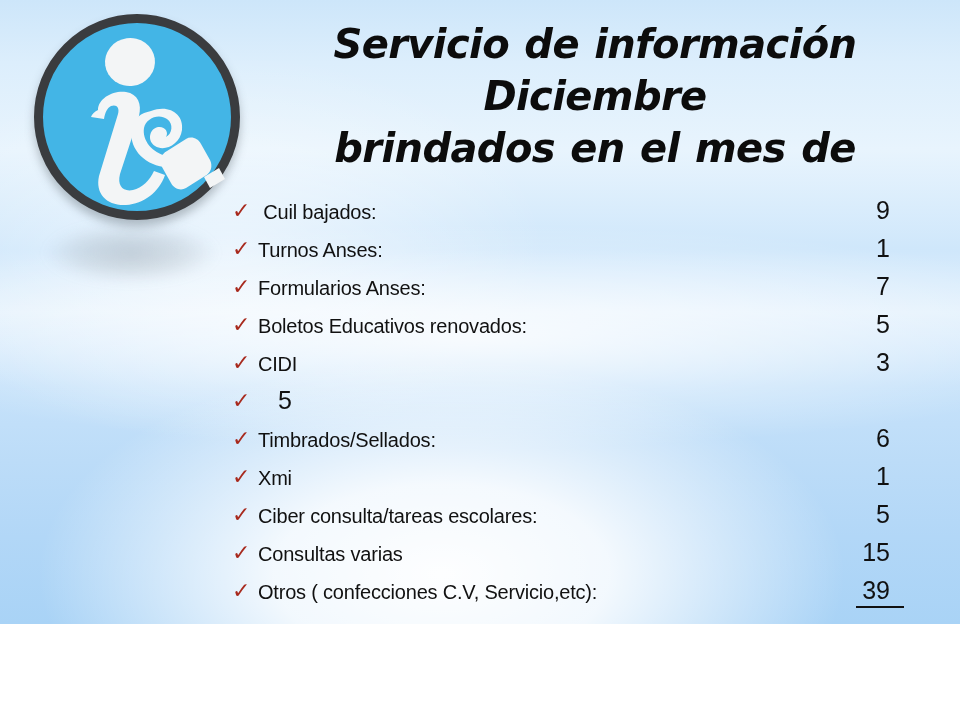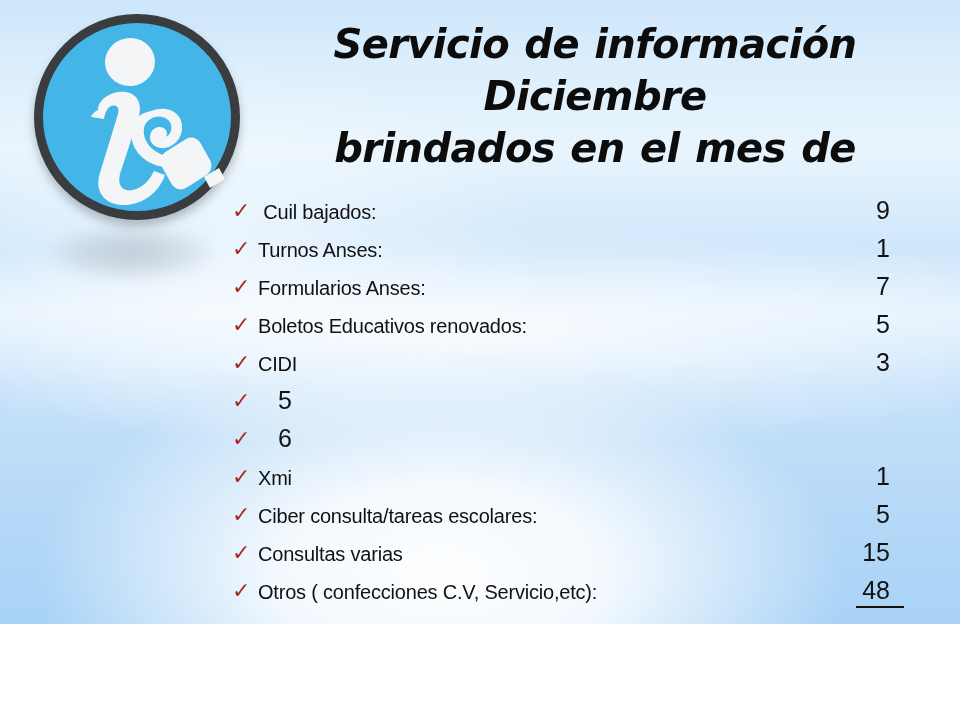--- a/index.html
+++ b/index.html
@@ -233,20 +233,21 @@
       <span class="value">3</span>
     </div>
 
     <div class="row">
       <span class="check">✓</span>
       <span class="value">5</span>
     </div>
 
     <div class="row">
       <span class="check">✓</span>
+      <span class="label">Timbrados/Sellados:</span>
       <span class="value">6</span>
     </div>
 
     <div class="row">
       <span class="check">✓</span>
       <span class="label">Xmi</span>
       <span class="value">1</span>
     </div>
 
     <div class="row">
@@ -257,21 +258,21 @@
 
     <div class="row">
       <span class="check">✓</span>
       <span class="label">Consultas varias</span>
       <span class="value">15</span>
     </div>
 
     <div class="row">
       <span class="check">✓</span>
       <span class="label">Otros ( confecciones C.V, Servicio,etc):</span>
-      <span class="value underlined">48</span>
+      <span class="value underlined">39</span>
     </div>
 
     <div id="total-row">
       <span id="total-label">Total:</span>
       <span id="total-value">101</span>
     </div>
 
   </div>
 </div>
 

